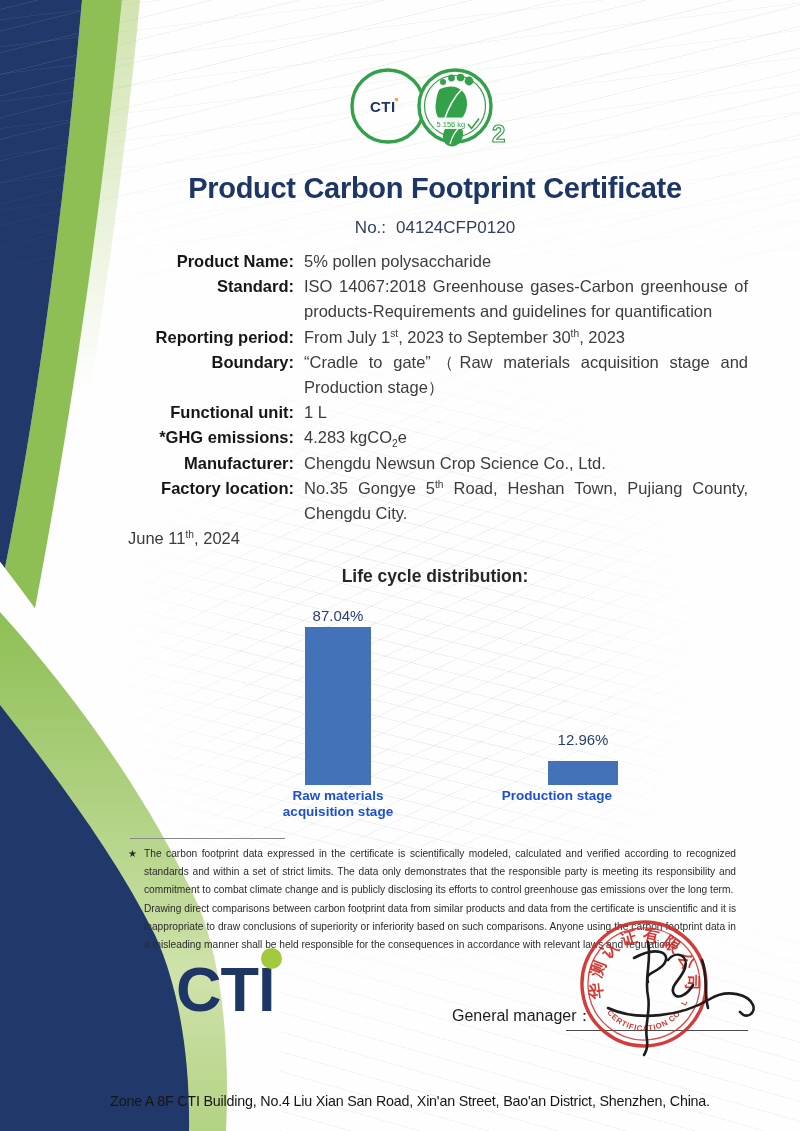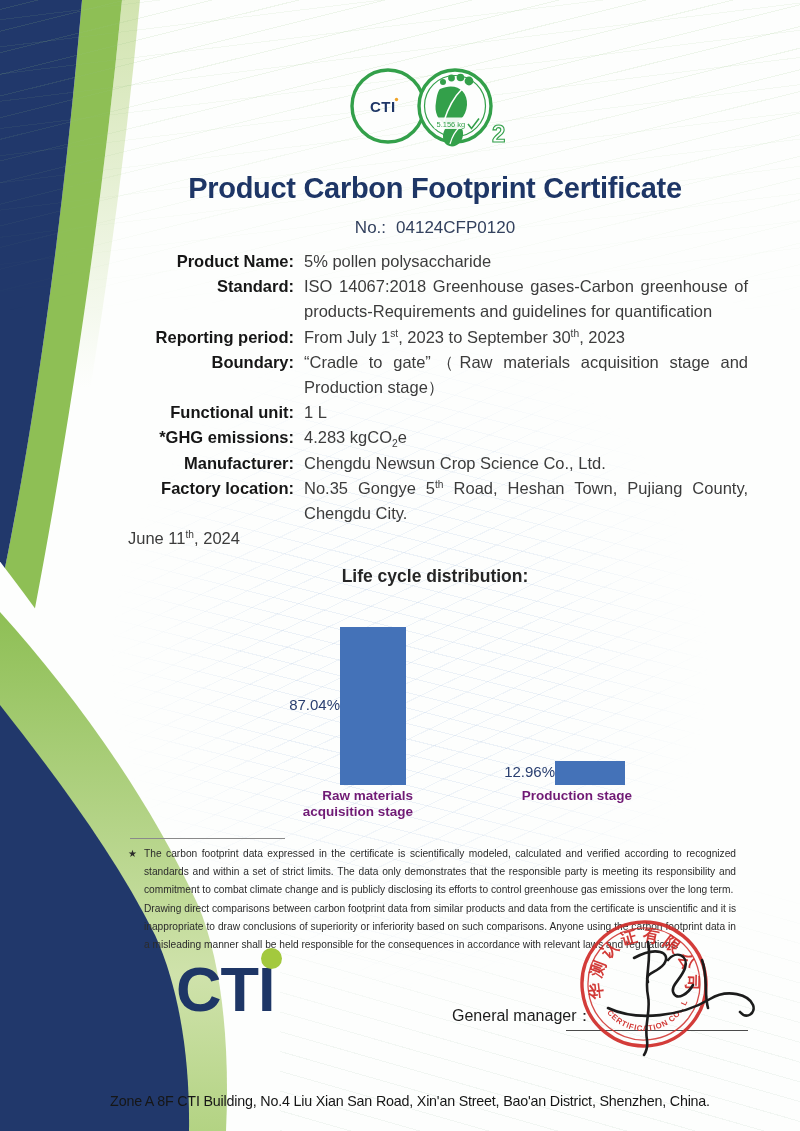--- a/index.html
+++ b/index.html
@@ -43,28 +43,28 @@
   .flabel{width:176px;flex:0 0 176px;text-align:right;font-weight:bold;color:#161616;padding-right:10px;white-space:nowrap;}
   .fvalue{flex:1;color:#3c3c3c;text-align:justify;}
   .fvalue.nojust{text-align:left;}
   sup{font-size:62%;vertical-align:super;line-height:0;}
   sub{font-size:62%;vertical-align:sub;line-height:0;}
 
   
   .chart-title{position:absolute;left:120px;top:566px;width:630px;text-align:center;
     font-size:17.5px;font-weight:bold;color:#262626;}
   .plot{position:absolute;left:0;top:600px;width:800px;height:185px;}
-  .bar-group{position:absolute;bottom:0;width:136px;display:flex;align-items:center;justify-content:flex-end;}
+  .bar-group{position:absolute;bottom:0;width:136px;display:flex;flex-direction:column;align-items:center;justify-content:flex-end;}
   .bar-group.g1{left:270px;}
-  .bar-group.g2{left:489px;}
+  .bar-group.g2{left:515px;gap:10px;}
   .bar-value{font-size:15px;color:#2a3f70;margin-bottom:3px;}
   .bar{width:66px;background:#4472b8;}
   .g2 .bar{width:70px;}
-  .cat-label{position:absolute;top:788px;width:150px;text-align:right;
-    font-size:13.5px;font-weight:bold;color:#701a75;line-height:16px;}
+  .cat-label{position:absolute;top:788px;width:150px;text-align:center;
+    font-size:13.5px;font-weight:bold;color:#1d4ed8;line-height:16px;}
   .cat1{left:263px;}
   .cat2{left:482px;}
 
   
   .foot-divider{position:absolute;left:130px;top:838px;width:155px;border-top:1px solid #8a8a8a;}
   .footnote{position:absolute;left:128px;top:845px;width:608px;font-size:10.2px;
     color:#2b2b2b;line-height:18.2px;text-align:justify;}
   .footnote .para{position:relative;padding-left:16px;}
   .footnote .star{position:absolute;left:0;top:0;font-size:10px;}
 

